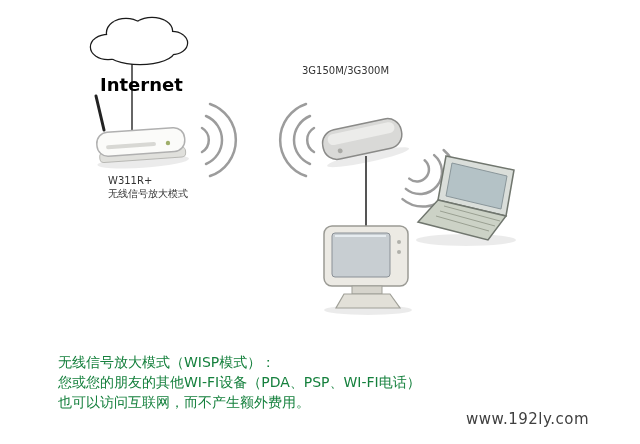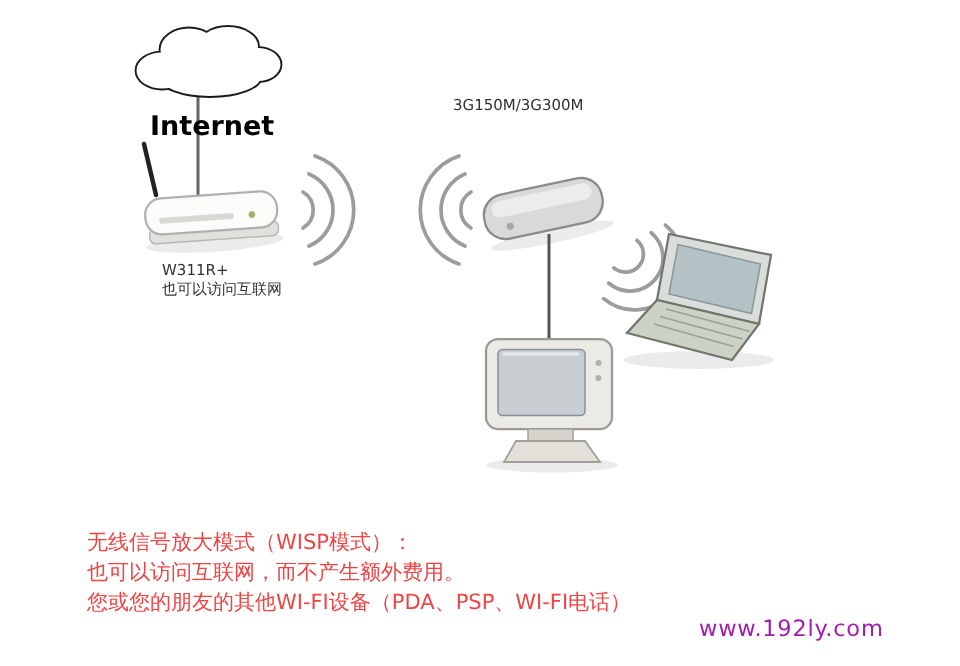--- a/index.html
+++ b/index.html
@@ -17,26 +17,26 @@
     text-align:center;font-size:18px;font-weight:bold;color:#000;margin-top:41px;
   }
   .router-label{
     left:108px;top:174px;font-size:10px;line-height:13px;color:#333;
   }
   .router3g-label{
     left:302px;top:64px;font-size:10px;line-height:13px;color:#333;
   }
   .caption{
     position:absolute;left:58px;top:352px;width:430px;
-    font-size:14px;line-height:20px;color:#ef4444;
+    font-size:14px;line-height:20px;color:#15803d;
   }
   .caption div{white-space:nowrap;}
   .watermark{
     position:absolute;left:466px;top:410px;
-    font-size:15px;color:#a21caf;letter-spacing:0.5px;
+    font-size:15px;color:#404040;letter-spacing:0.5px;
   }
 </style>
 </head>
 <body>
 
 <div class="stage">
 
   <svg width="640" height="444" viewBox="0 0 640 444">
 
     <line x1="132" y1="60" x2="132" y2="130" stroke="#666" stroke-width="2"></line>
@@ -114,28 +114,28 @@
       <path d="M444,206 L500,221" stroke="#9aa092" stroke-width="1"></path>
       <path d="M440,211 L495,226" stroke="#9aa092" stroke-width="1"></path>
       <path d="M436,216 L489,231" stroke="#9aa092" stroke-width="1"></path>
     </g>
   </svg>
 
   <div class="label internet-label">Internet</div>
 
   <div class="label router-label">
     <div>W311R+</div>
-    <div>也可以访问互联网</div>
+    <div>无线信号放大模式</div>
   </div>
 
   <div class="label router3g-label">
     <div>3G150M/3G300M</div>
   </div>
 
   <div class="caption">
     <div>无线信号放大模式（WISP模式）：</div>
+    <div>您或您的朋友的其他WI-FI设备（PDA、PSP、WI-FI电话）</div>
     <div>也可以访问互联网，而不产生额外费用。</div>
-    <div>您或您的朋友的其他WI-FI设备（PDA、PSP、WI-FI电话）</div>
   </div>
 
   <div class="watermark">www.192ly.com</div>
 
 </div>
 
 </body></html>

